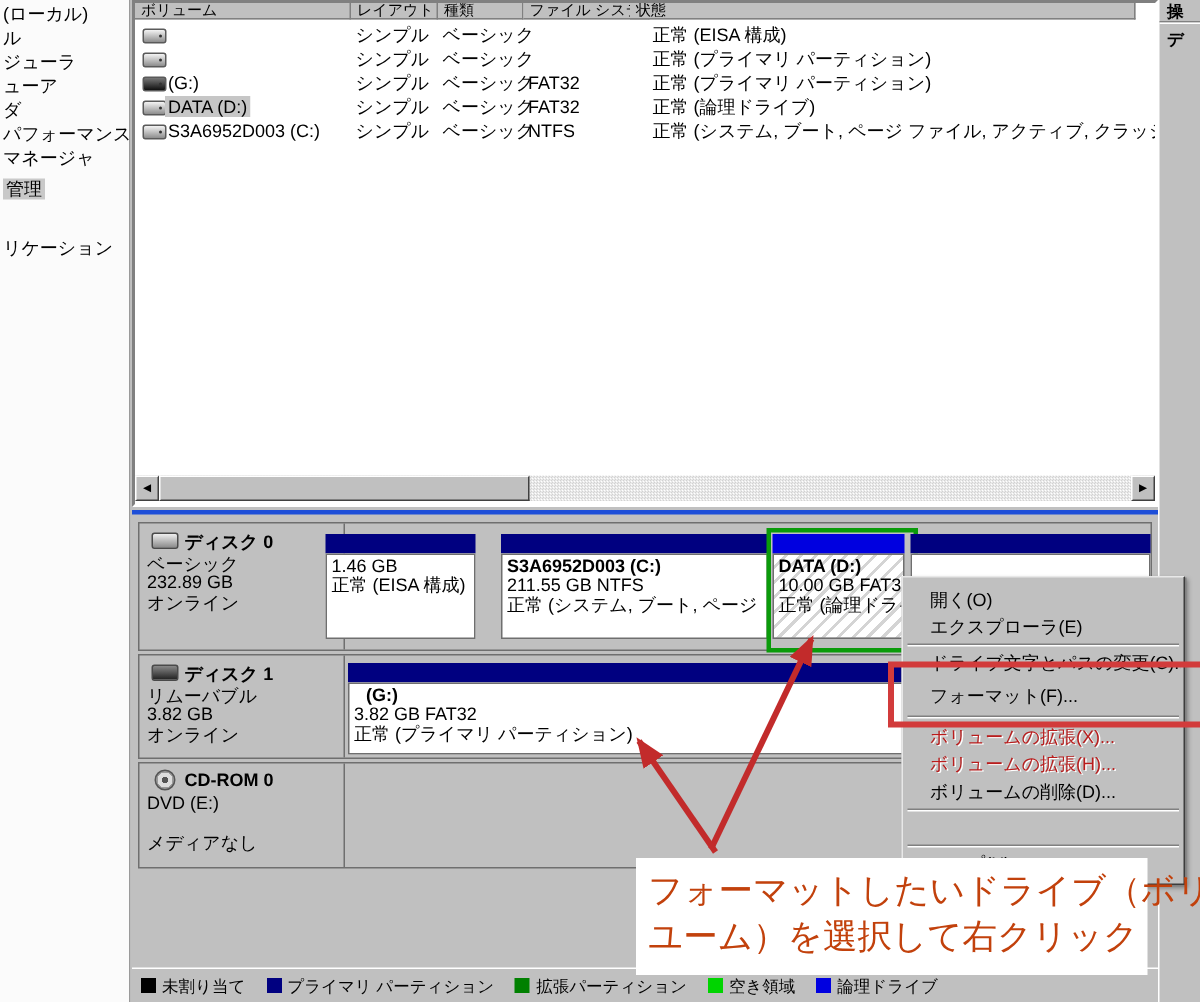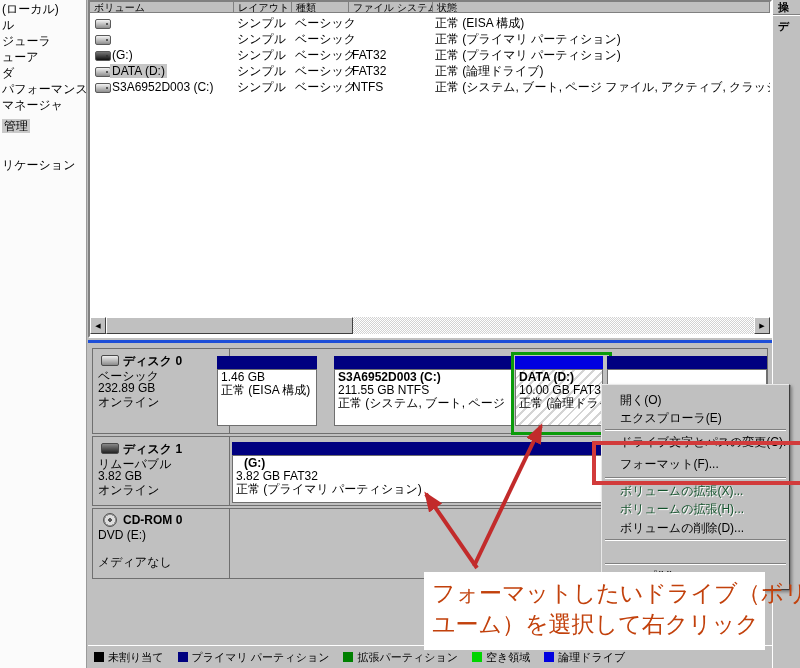--- a/index.html
+++ b/index.html
@@ -67,21 +67,21 @@
           padding-left:6px;font-size:11px;white-space:nowrap;overflow:hidden;}
   #legend::before{content:"";position:absolute;left:0;top:-2px;width:100%;border-top:1px solid #808080;}
   .lsq{display:inline-block;width:10px;height:10px;margin-right:4px;vertical-align:-1px;}
   .litem{display:inline-flex;align-items:center;margin-right:8px;}
   
   #ctxmenu{position:absolute;left:601px;top:384px;width:189px;height:206px;background:#c0c0c0;
            border:1px solid;border-color:#e8e8e8 #3c3c3c #3c3c3c #e8e8e8;box-sizing:border-box;
            box-shadow:1px 1px 0 #808080,2px 2px 3px rgba(0,0,0,.35);z-index:20;}
   .mi{position:absolute;left:2px;right:2px;height:18px;line-height:18px;padding-left:16px;
       white-space:nowrap;overflow:hidden;cursor:default;}
-  .mi.dis{color:#14532d;text-shadow:1px 1px 0 #ffffff;}
+  .mi.dis{color:#b91c1c;text-shadow:1px 1px 0 #ffffff;}
   .msep{position:absolute;left:3px;right:3px;height:0;border-top:1px solid #808080;border-bottom:1px solid #fff;}
   
   #redrect{position:absolute;left:592px;top:441px;width:207px;height:36px;border:4px solid #d23b3b;
            z-index:26;background:transparent;}
   #annot{position:absolute;left:424px;top:572px;width:341px;height:78px;background:#fff;z-index:25;
          color:#c2410c;font-size:23px;line-height:31px;padding:6px 0 0 8px;box-sizing:border-box;white-space:nowrap;}
   #arrows{position:absolute;left:0;top:0;width:800px;height:668px;z-index:24;pointer-events:none;}
 </style>
 </head>
 <body>
@@ -98,21 +98,21 @@
     <div class="tree-item" style="top:98px">マネージャ</div>
     <div class="tree-item sel" style="top:119px">管理</div>
     <div class="tree-item" style="top:158px">リケーション</div>
   </div>
 
   <div id="volpanel">
     <div class="hcell" style="left:0;width:144px">ボリューム</div>
     <div class="hcell" style="left:144px;width:58px">レイアウト</div>
     <div class="hcell" style="left:202px;width:57px">種類</div>
     <div class="hcell" style="left:259px;width:84px">ファイル システム</div>
-    <div class="hcell" style="left:343px;width:337px">状態</div>
+    <div class="hcell" style="left:330px;width:337px">状態</div>
 
     <div class="vrow" style="top:13px">
       <span class="vicon"></span>
       <span class="vc" style="left:22px"></span>
       <span class="vc" style="left:147px">シンプル</span>
       <span class="vc" style="left:205px">ベーシック</span>
       <span class="vc" style="left:262px"></span>
       <span class="vc" style="left:345px">正常 (EISA 構成)</span>
     </div>
     <div class="vrow" style="top:29px">

